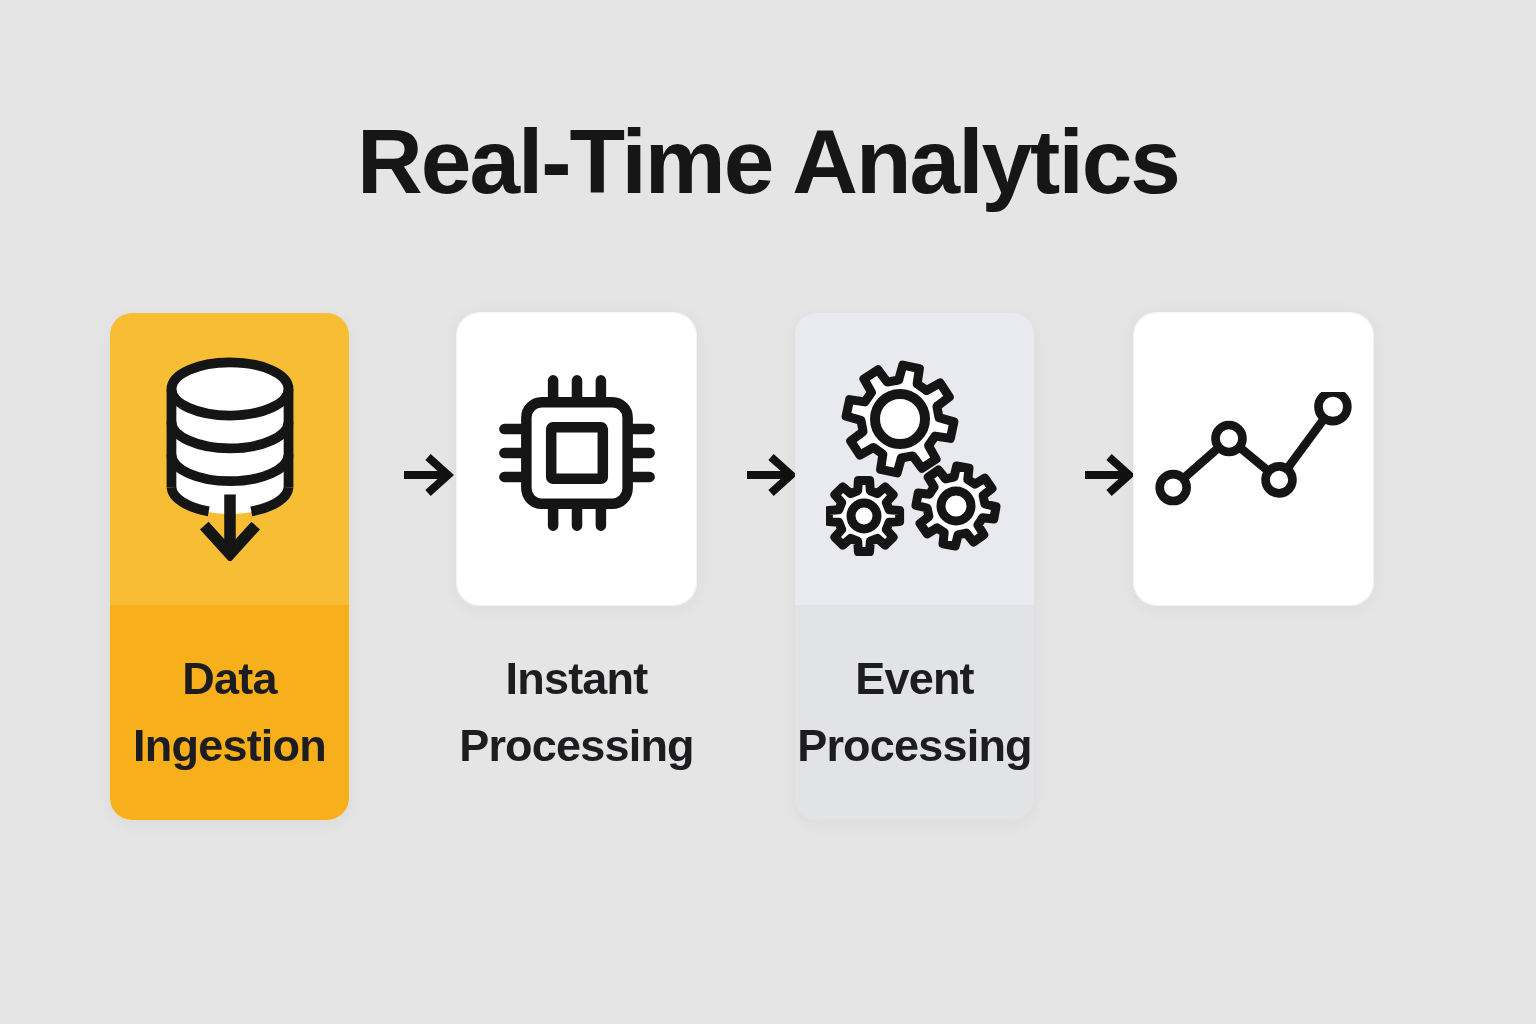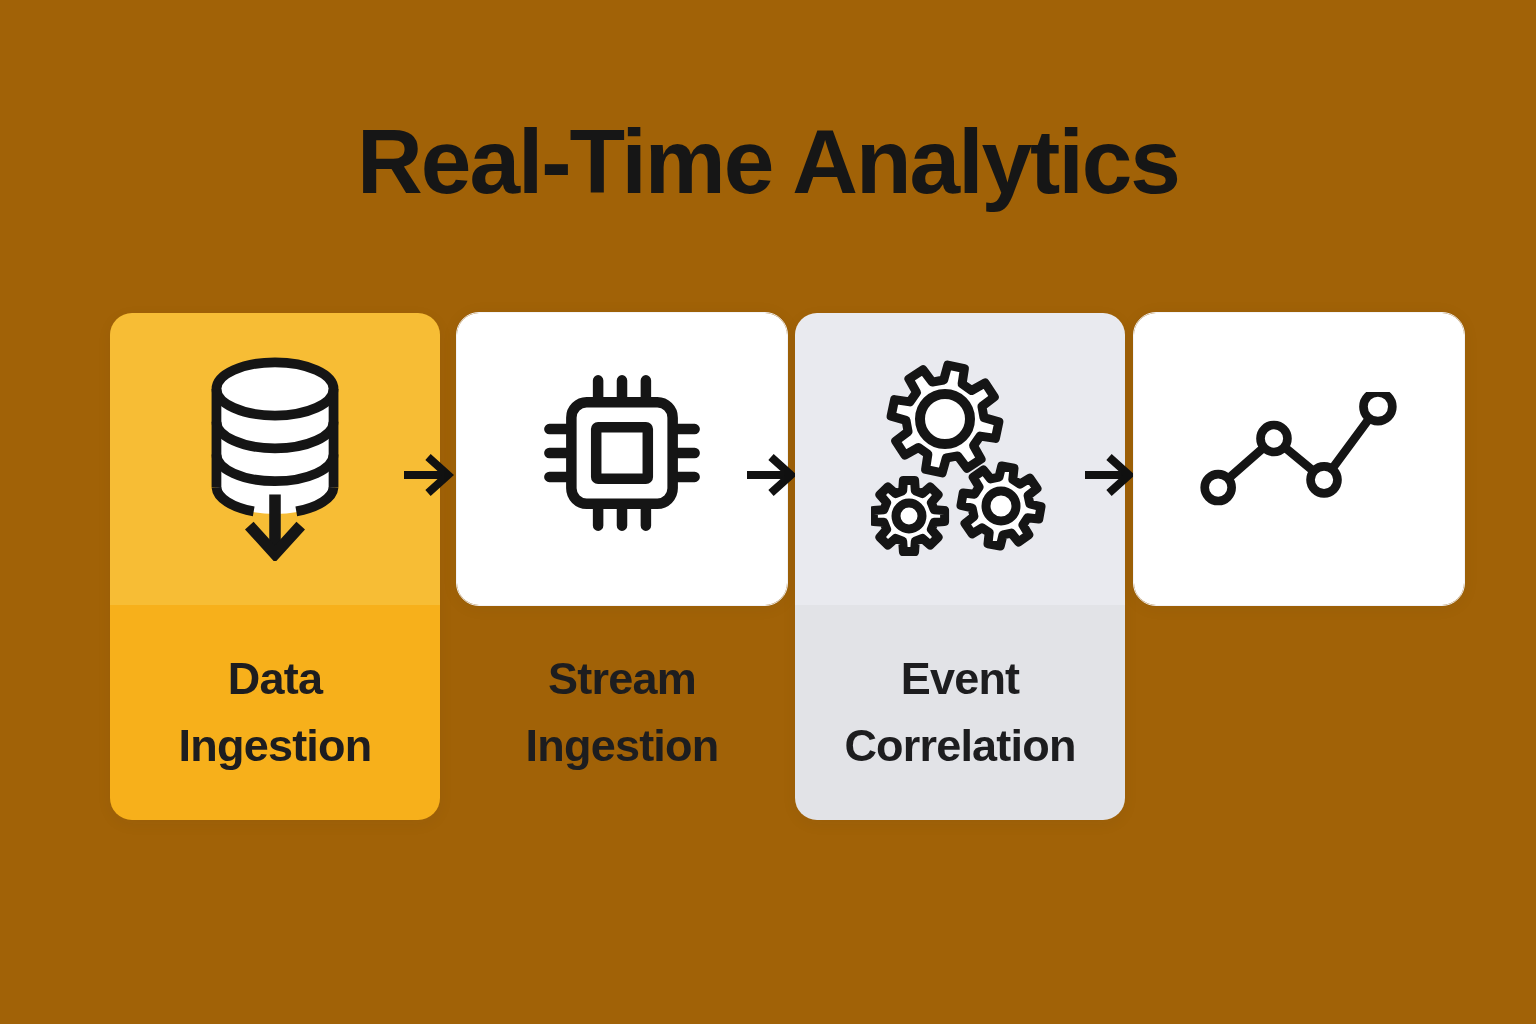--- a/index.html
+++ b/index.html
@@ -1,40 +1,40 @@
 <!DOCTYPE html>
 <html><head>
 <meta charset="utf-8">
 <style>
   html, body { margin: 0; padding: 0; background: #ffffff; }
   .stage {
     position: relative;
     width: 1536px;
     height: 1024px;
-    background: #a16207;
+    background: #e5e5e5;
     overflow: hidden;
     font-family: "Liberation Sans", "DejaVu Sans", sans-serif;
     color: #1d1d1f;
   }
   .title {
     position: absolute;
     top: 116px;
     left: 0;
     width: 100%;
     text-align: center;
     font-size: 91px;
     font-weight: 700;
     letter-spacing: -2px;
     color: #161616;
     line-height: 1;
   }
   .card {
     position: absolute;
     top: 313px;
-    width: 330px;
+    width: 239px;
     height: 507px;
     display: flex;
     flex-direction: column;
     border-radius: 22px;
   }
   #card-0 { left: 110px; }
   #card-1 { left: 457px; }
   #card-2 { left: 795px; }
   #card-3 { left: 1134px; }
   .icon-area {
@@ -119,42 +119,42 @@
       <svg width="172" height="172" viewBox="0 0 180 180" style="margin-bottom:12px">
         <path d="M65 14 V37 M90 14 V37 M115 14 V37" fill="none" stroke="#151515" stroke-width="11" stroke-linecap="round"></path>
         <path d="M65 143 V166 M90 143 V166 M115 143 V166" fill="none" stroke="#151515" stroke-width="11" stroke-linecap="round"></path>
         <path d="M14 65 H37 M14 90 H37 M14 115 H37" fill="none" stroke="#151515" stroke-width="11" stroke-linecap="round"></path>
         <path d="M143 65 H166 M143 90 H166 M143 115 H166" fill="none" stroke="#151515" stroke-width="11" stroke-linecap="round"></path>
         <rect x="37" y="37" width="106" height="106" rx="16" fill="#ffffff" stroke="#151515" stroke-width="11"></rect>
         <rect x="63" y="63" width="54" height="54" rx="2" fill="none" stroke="#151515" stroke-width="11"></rect>
       </svg>
     </div>
     <div class="label-area">
-      <span>Stream Ingestion</span>
+      <span>Instant Processing</span>
     </div>
   </div>
 
   <svg class="arrow" id="arrow-1" viewBox="0 0 52 52">
     <path d="M1 26 H43" fill="none" stroke="#111111" stroke-width="8"></path>
     <path d="M25 8 L45 26 L25 44" fill="none" stroke="#111111" stroke-width="8" stroke-linejoin="miter"></path>
   </svg>
 
   <div class="card tinted" id="card-2" style="--card-top: #E9EAEF; --card-bottom: #E2E3E7;">
     <div class="icon-area">
       <svg width="178" height="208" viewBox="0 0 178 208" style="margin-top:8px">
         <path fill="#ffffff" stroke="#151515" stroke-width="9" stroke-linejoin="round" d="M72.7 21.0 L 76.8 6.1 L 93.4 9.6 L 91.1 24.9 L 100.6 31.5 L 114.1 23.9 L 123.3 38.0 L 110.9 47.3 L 113.0 58.7 L 127.9 62.8 L 124.4 79.4 L 109.1 77.1 L 102.5 86.6 L 110.1 100.1 L 96.0 109.3 L 86.7 96.9 L 75.3 99.0 L 71.2 113.9 L 54.6 110.4 L 56.9 95.1 L 47.4 88.5 L 33.9 96.1 L 24.7 82.0 L 37.1 72.7 L 35.0 61.3 L 20.1 57.2 L 23.6 40.6 L 38.9 42.9 L 45.5 33.4 L 37.9 19.9 L 52.0 10.7 L 61.3 23.1 Z"></path>
         <circle cx="74" cy="60" r="25" fill="none" stroke="#151515" stroke-width="10"></circle>
         <path fill="#ffffff" stroke="#151515" stroke-width="9" stroke-linejoin="round" d="M128.0 118.1 L 130.7 107.0 L 143.0 109.2 L 141.8 120.5 L 149.0 125.1 L 158.8 119.2 L 166.0 129.5 L 157.1 136.6 L 158.9 145.0 L 170.0 147.7 L 167.8 160.0 L 156.5 158.8 L 151.9 166.0 L 157.8 175.8 L 147.5 183.0 L 140.4 174.1 L 132.0 175.9 L 129.3 187.0 L 117.0 184.8 L 118.2 173.5 L 111.0 168.9 L 101.2 174.8 L 94.0 164.5 L 102.9 157.4 L 101.1 149.0 L 90.0 146.3 L 92.2 134.0 L 103.5 135.2 L 108.1 128.0 L 102.2 118.2 L 112.5 111.0 L 119.6 119.9 Z"></path>
         <circle cx="130" cy="147" r="15" fill="none" stroke="#151515" stroke-width="9"></circle>
         <path fill="#ffffff" stroke="#151515" stroke-width="9" stroke-linejoin="round" d="M31.7 131.8 L 32.4 121.4 L 43.6 121.4 L 44.3 131.8 L 51.4 134.7 L 59.2 127.9 L 67.1 135.8 L 60.3 143.6 L 63.2 150.7 L 73.6 151.4 L 73.6 162.6 L 63.2 163.3 L 60.3 170.4 L 67.1 178.2 L 59.2 186.1 L 51.4 179.3 L 44.3 182.2 L 43.6 192.6 L 32.4 192.6 L 31.7 182.2 L 24.6 179.3 L 16.8 186.1 L 8.9 178.2 L 15.7 170.4 L 12.8 163.3 L 2.4 162.6 L 2.4 151.4 L 12.8 150.7 L 15.7 143.6 L 8.9 135.8 L 16.8 127.9 L 24.6 134.7 Z"></path>
         <circle cx="38" cy="157" r="13" fill="none" stroke="#151515" stroke-width="9"></circle>
       </svg>
     </div>
     <div class="label-area">
-      <span>Event Correlation</span>
+      <span>Event Processing</span>
     </div>
   </div>
 
   <svg class="arrow" id="arrow-2" viewBox="0 0 52 52">
     <path d="M1 26 H43" fill="none" stroke="#111111" stroke-width="8"></path>
     <path d="M25 8 L45 26 L25 44" fill="none" stroke="#111111" stroke-width="8" stroke-linejoin="miter"></path>
   </svg>
 
   <div class="card plain" id="card-3" style="--card-top: #FFFFFF; --card-bottom: transparent;">
     <div class="icon-area">

